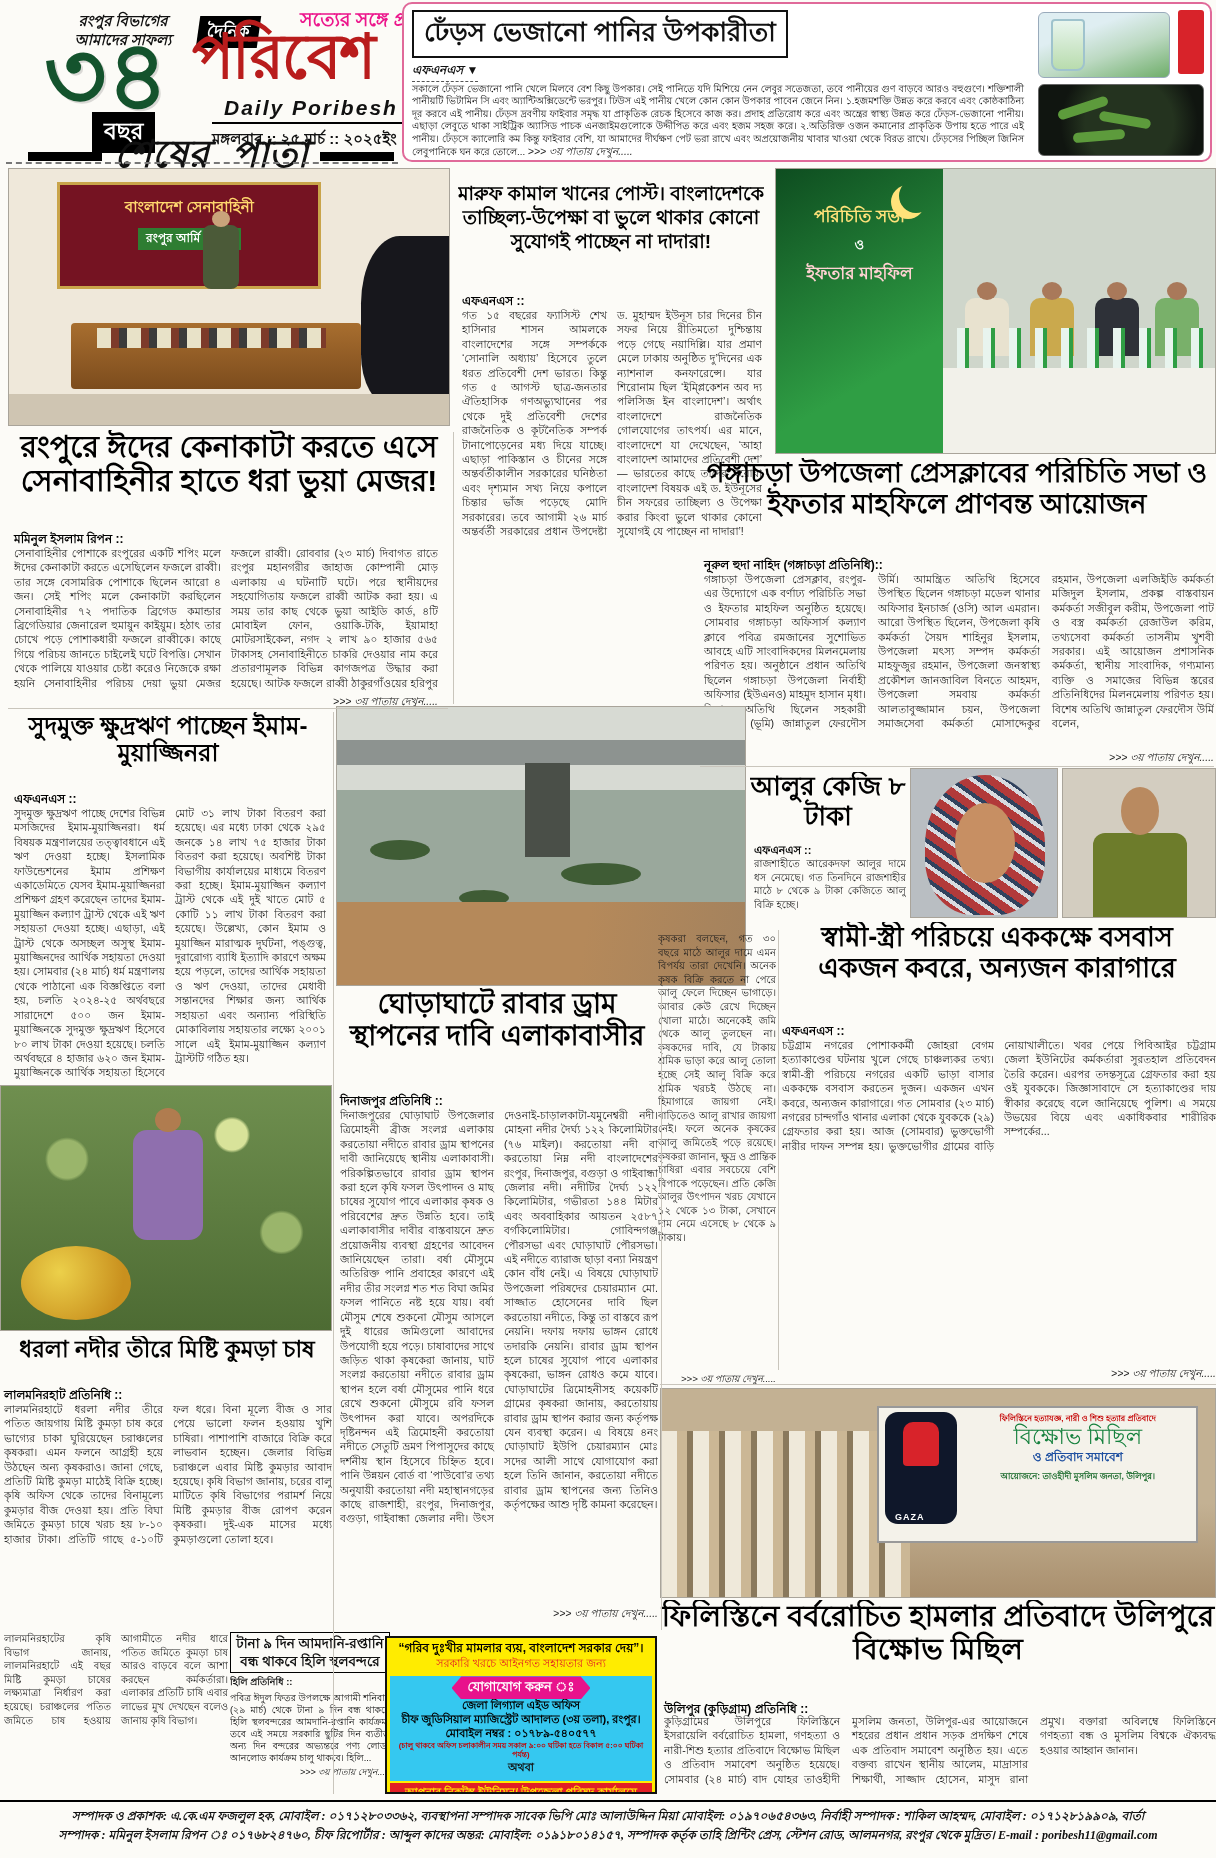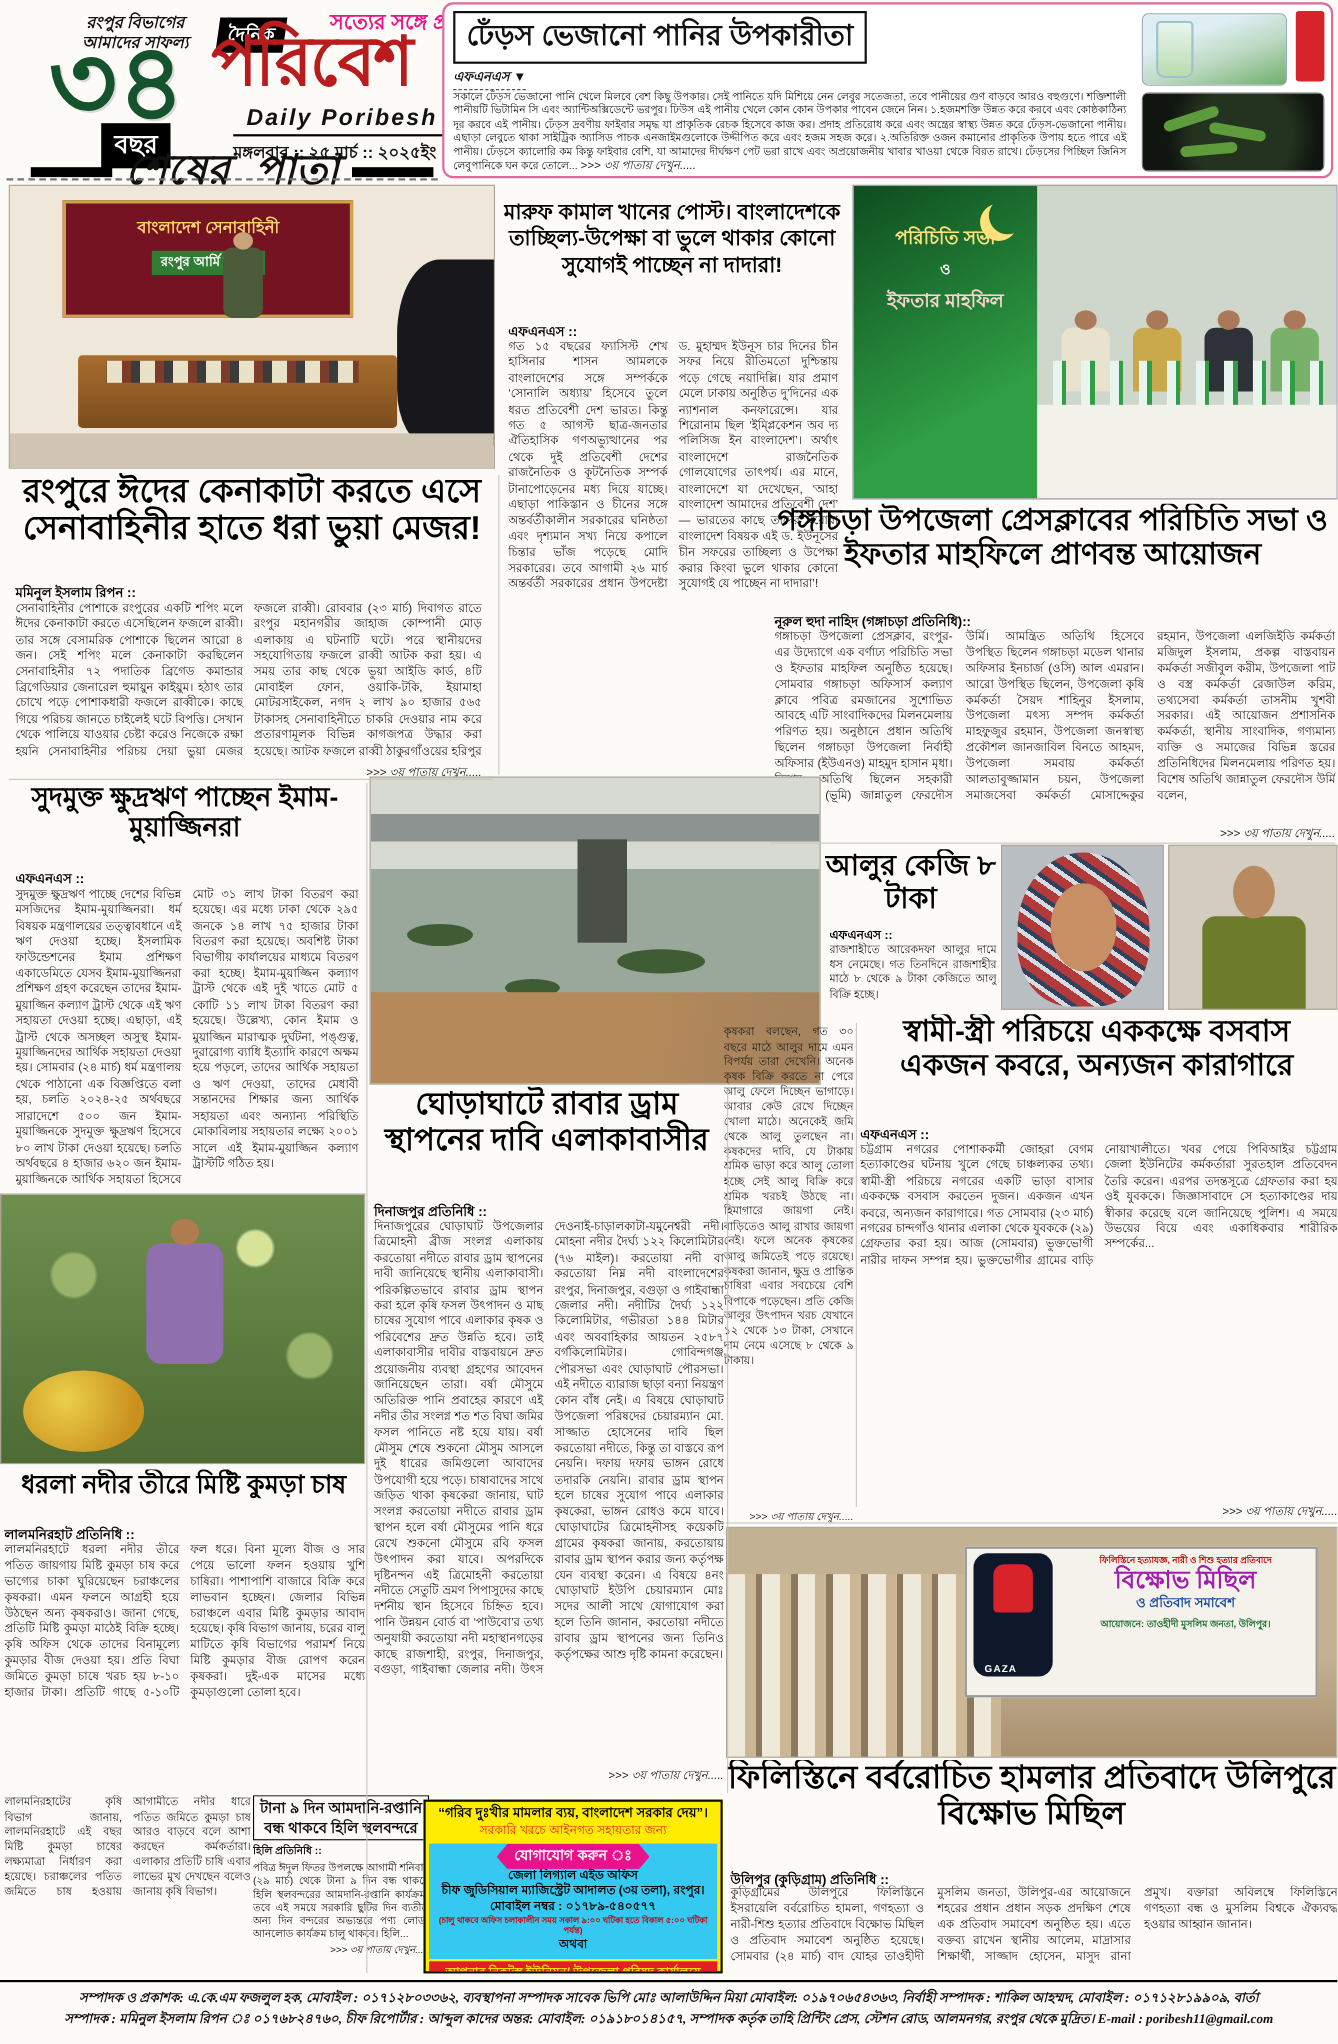--- a/index.html
+++ b/index.html
@@ -64,21 +64,21 @@
 #army-floor{position:absolute;left:0;bottom:0;width:100%;height:12%;background:#cfc5b2}
 #army-title{left:8px;top:430px;width:442px;font-size:30px}
 #army-byline{left:14px;top:530px}
 #army-body{left:14px;top:546px;width:424px;height:148px}
 #army-more{left:240px;top:694px;width:198px}
 
 #maruf-title{left:458px;top:182px;width:306px;font-size:19px;line-height:1.25}
 #maruf-byline{left:462px;top:292px}
 #maruf-body{left:462px;top:308px;width:300px;height:396px}
 
-#iftar-photo{left:775px;top:168px;width:441px;height:286px;background:#c4b5fd}
+#iftar-photo{left:775px;top:168px;width:441px;height:286px;background:#000000}
 #iftar-poster{position:absolute;left:0;top:0;width:38%;height:100%;
  background:linear-gradient(150deg,#0e4d20,#2f9e44 70%);color:#ffe27a;text-align:center;padding-top:34px}
 #iftar-poster .moon{position:absolute;right:10px;top:10px;width:34px;height:34px;border-radius:50%;
  box-shadow:-8px 6px 0 0 #ffe27a}
 #iftar-poster .p1{font-size:17px;font-weight:bold}
 #iftar-poster .p2{font-size:13px;font-weight:bold;color:#fff;margin-top:4px}
 #iftar-poster .p3{font-size:17px;font-weight:bold;color:#ffd2d2;margin-top:4px}
 #iftar-meeting{position:absolute;left:38%;top:0;width:62%;height:100%;background:#cfd6cb}
 #iftar-meeting .man{position:absolute;bottom:34%;width:44px;height:58px;border-radius:10px 10px 0 0}
 #iftar-meeting .man:before{content:"";position:absolute;left:12px;top:-16px;width:20px;height:18px;
@@ -157,21 +157,21 @@
 #legal-red{background:#e31e24;color:#ffe000;font-size:11px;font-weight:bold;padding:1px 2px;margin-top:2px}
 
 #proc-photo{left:660px;top:1388px;width:556px;height:210px;background:linear-gradient(#c3b193 55%,#a98f6d)}
 #proc-crowd{position:absolute;left:0;bottom:0;width:45%;height:80%;background:
  repeating-linear-gradient(90deg,#efe9da 0 16px,#cbb795 16px 26px,#8a795c 26px 32px)}
 #proc-banner{position:absolute;right:3%;top:8%;width:58%;height:66%;background:#f4f2ea;border:2px solid #999;
  padding:4px 6px 4px 86px;text-align:center}
 #proc-fist-card{position:absolute;left:6px;top:4px;width:72px;height:84%;background:#0f172a;border-radius:13px}
 #proc-fist-card .fist{position:absolute;left:18px;top:10px;width:36px;height:44px;background:#d8232a;border-radius:10px 10px 4px 4px}
 #proc-btop{font-size:8px;font-weight:bold;color:#c40000}
-#proc-bmain{font-size:22px;font-weight:700;color:#a21caf;line-height:1.05}
+#proc-bmain{font-size:22px;font-weight:400;color:#15803d;line-height:1.05}
 #proc-bsub{font-size:12px;font-weight:bold;color:#1d4fa0}
 #proc-borg{font-size:8.5px;font-weight:bold;color:#1b6b2d;margin-top:2px}
 #proc-gaza{position:absolute;left:10px;bottom:2px;color:#fff;font-size:9px;font-weight:bold;letter-spacing:1px}
 #pal-title{left:660px;top:1600px;width:556px;font-size:29px}
 #pal-byline{left:664px;top:1700px}
 #pal-body{left:664px;top:1714px;width:552px;height:80px}
 
 #footer{left:0;top:1800px;width:1216px;height:58px;border-top:2px solid #000;padding-top:5px;
  text-align:center;font-size:12px;font-weight:bold;font-style:italic;line-height:1.6;
  font-family:"Liberation Serif",serif}

